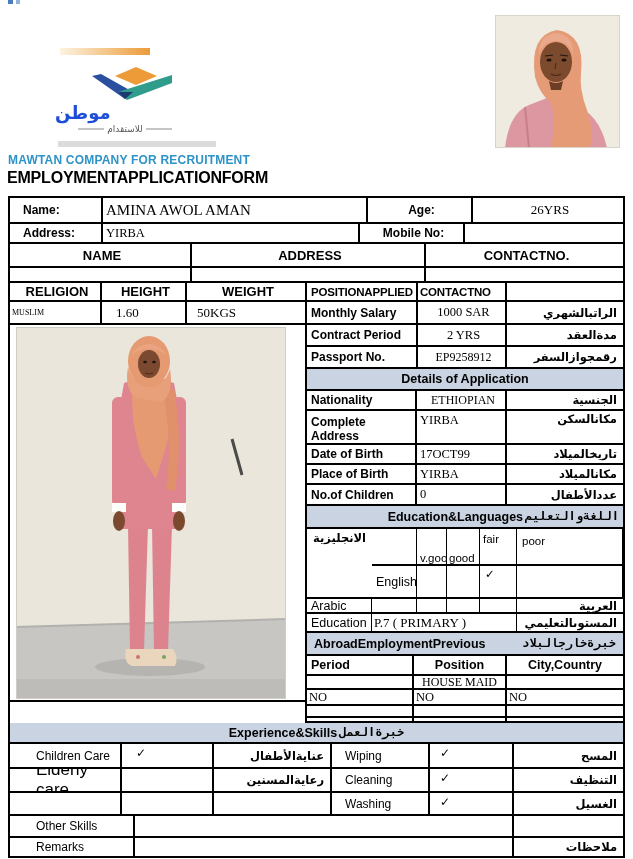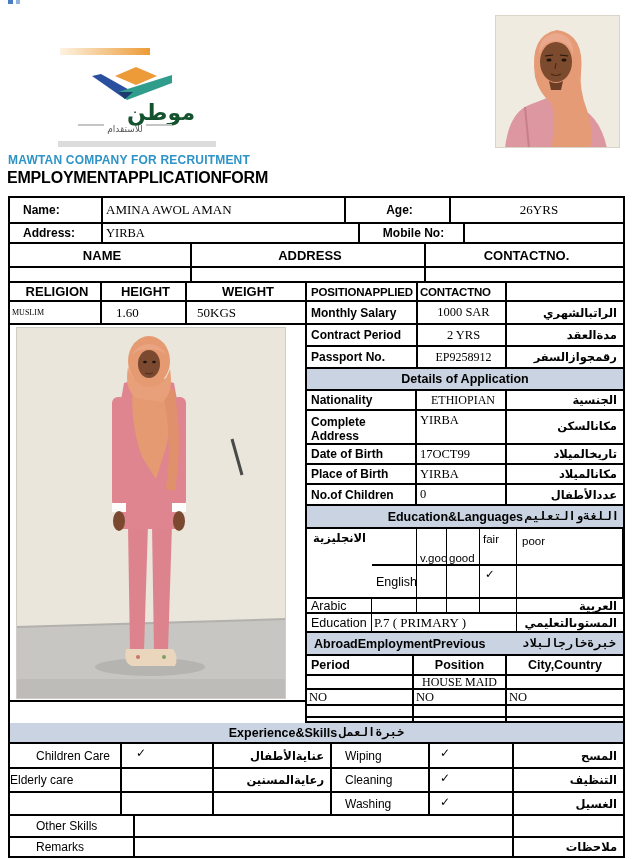--- a/index.html
+++ b/index.html
@@ -4,23 +4,23 @@
 <style>
   html,body{margin:0;padding:0;background:#fff;}
   .page{position:relative;width:633px;height:859px;background:#fff;overflow:hidden;
         font-family:"Liberation Sans",sans-serif;color:#000;}
   
   .artifact{position:absolute;left:8px;top:0;width:14px;height:5px;}
   .artifact i{position:absolute;background:#4a7ec2;}
   .artifact i.a1{left:0;top:0;width:5px;height:4px;}
   .artifact i.a2{left:8px;top:0;width:4px;height:4px;background:#8fb3dd;}
   .logo{position:absolute;left:55px;top:46px;width:170px;}
-  .logo-word{width:140px;text-align:right;font-weight:bold;font-size:22px;color:#14532d;
+  .logo-word{width:140px;text-align:left;font-weight:bold;font-size:18px;color:#1d4ed8;
              font-family:"DejaVu Sans",sans-serif;line-height:18px;margin-top:-2px;}
-  .logo-sub{width:140px;display:flex;justify-content:center;margin-top:2px;}
+  .logo-sub{width:140px;display:flex;align-items:center;justify-content:center;margin-top:2px;}
   .logo-sub .ln{width:26px;height:2px;background:#c4c5c4;margin:0 3px;}
   .logo-sub .tx{font-size:9px;color:#57585c;font-family:"DejaVu Sans",sans-serif;letter-spacing:1px;}
   .logo-base{margin-top:7px;margin-left:3px;width:158px;height:6px;background:#dcdcdc;}
   .passport{position:absolute;left:495px;top:15px;width:125px;height:133px;}
   .company-title{position:absolute;left:8px;top:153px;font-size:12px;font-weight:bold;color:#2e93c6;letter-spacing:.2px;}
   .form-title{position:absolute;left:7px;top:169px;font-size:16px;font-weight:bold;color:#000;letter-spacing:-0.2px;}
   
   .form{position:absolute;left:8px;top:196px;width:617px;height:662px;border:2px solid #000;
         display:flex;flex-direction:column;box-sizing:border-box;}
   .fr{display:flex;border-bottom:2px solid #000;flex-shrink:0;}
@@ -95,21 +95,21 @@
     <rect x="0.5" y="0.5" width="124" height="132" fill="none" stroke="#d8d4c8"></rect>
   </svg>
 
   <div class="company-title">MAWTAN COMPANY FOR RECRUITMENT</div>
   <div class="form-title">EMPLOYMENTAPPLICATIONFORM</div>
 
   <div class="form">
 
     <div class="fr" style="height:24px">
       <div class="c lb" style="width:93px;padding-left:13px">Name:</div>
-      <div class="c sv" style="width:243px;font-size:13px">AMINA AWOL AMAN</div>
+      <div class="c sv" style="width:265px;font-size:15px">AMINA AWOL AMAN</div>
       <div class="c lb ctr" style="width:105px">Age:</div>
       <div class="c sv ctr nr">26YRS</div>
     </div>
 
     <div class="fr" style="height:18px">
       <div class="c lb" style="width:93px;padding-left:13px">Address:</div>
       <div class="c sv" style="width:257px;font-size:12.5px">YIRBA</div>
       <div class="c lb ctr" style="width:105px">Mobile No:</div>
       <div class="c sv nr"></div>
     </div>
@@ -199,21 +199,21 @@
         <div class="bar" style="height:20px">Details of Application</div>
 
         <div class="fr" style="height:18px">
           <div class="c lb" style="width:110px">Nationality</div>
           <div class="c sv ctr" style="width:90px;font-size:12px">ETHIOPIAN</div>
           <div class="c ar nr">الجنسية</div>
         </div>
         <div class="fr" style="height:32px">
           <div class="c lb" style="width:110px;align-items:flex-start;padding-top:4px">Complete Address</div>
           <div class="c sv" style="width:90px;align-items:flex-start;padding-top:2px;font-size:12.5px">YIRBA</div>
-          <div class="c ar nr" style="align-items:flex-start;padding-top:8px">مكانالسكن</div>
+          <div class="c ar nr" style="align-items:flex-start;padding-top:1px">مكانالسكن</div>
         </div>
         <div class="fr" style="height:18px">
           <div class="c lb" style="width:110px">Date of Birth</div>
           <div class="c sv" style="width:90px;font-size:12.5px">17OCT99</div>
           <div class="c ar nr">تاريخالميلاد</div>
         </div>
         <div class="fr" style="height:18px">
           <div class="c lb" style="width:110px">Place of Birth</div>
           <div class="c sv" style="width:90px;font-size:12.5px">YIRBA</div>
           <div class="c ar nr">مكانالميلاد</div>
@@ -284,21 +284,21 @@
       </div>
       <div class="fr" style="height:23px">
         <div class="c" style="width:112px;font-size:12px;padding-left:26px">Children Care</div>
         <div class="c chk" style="width:92px;align-items:flex-start;padding:2px 0 0 14px">✓</div>
         <div class="c ar" style="width:118px">عنايةالأطفال</div>
         <div class="c" style="width:98px;font-size:12px;padding-left:13px">Wiping</div>
         <div class="c chk" style="width:84px;align-items:flex-start;padding:2px 0 0 10px">✓</div>
         <div class="c ar nr">المسح</div>
       </div>
       <div class="fr" style="height:22px">
-        <div class="c" style="width:112px;font-size:12px;">Elderly care</div>
+        <div class="c" style="width:112px;font-size:17px;padding-left:26px">Elderly care</div>
         <div class="c chk" style="width:92px;align-items:flex-start;padding:2px 0 0 14px"></div>
         <div class="c ar" style="width:118px">رعايةالمسنين</div>
         <div class="c" style="width:98px;font-size:12px;padding-left:13px">Cleaning</div>
         <div class="c chk" style="width:84px;align-items:flex-start;padding:2px 0 0 10px">✓</div>
         <div class="c ar nr">التنظيف</div>
       </div>
       <div class="fr" style="height:21px">
         <div class="c" style="width:112px"></div>
         <div class="c" style="width:92px"></div>
         <div class="c" style="width:118px"></div>

